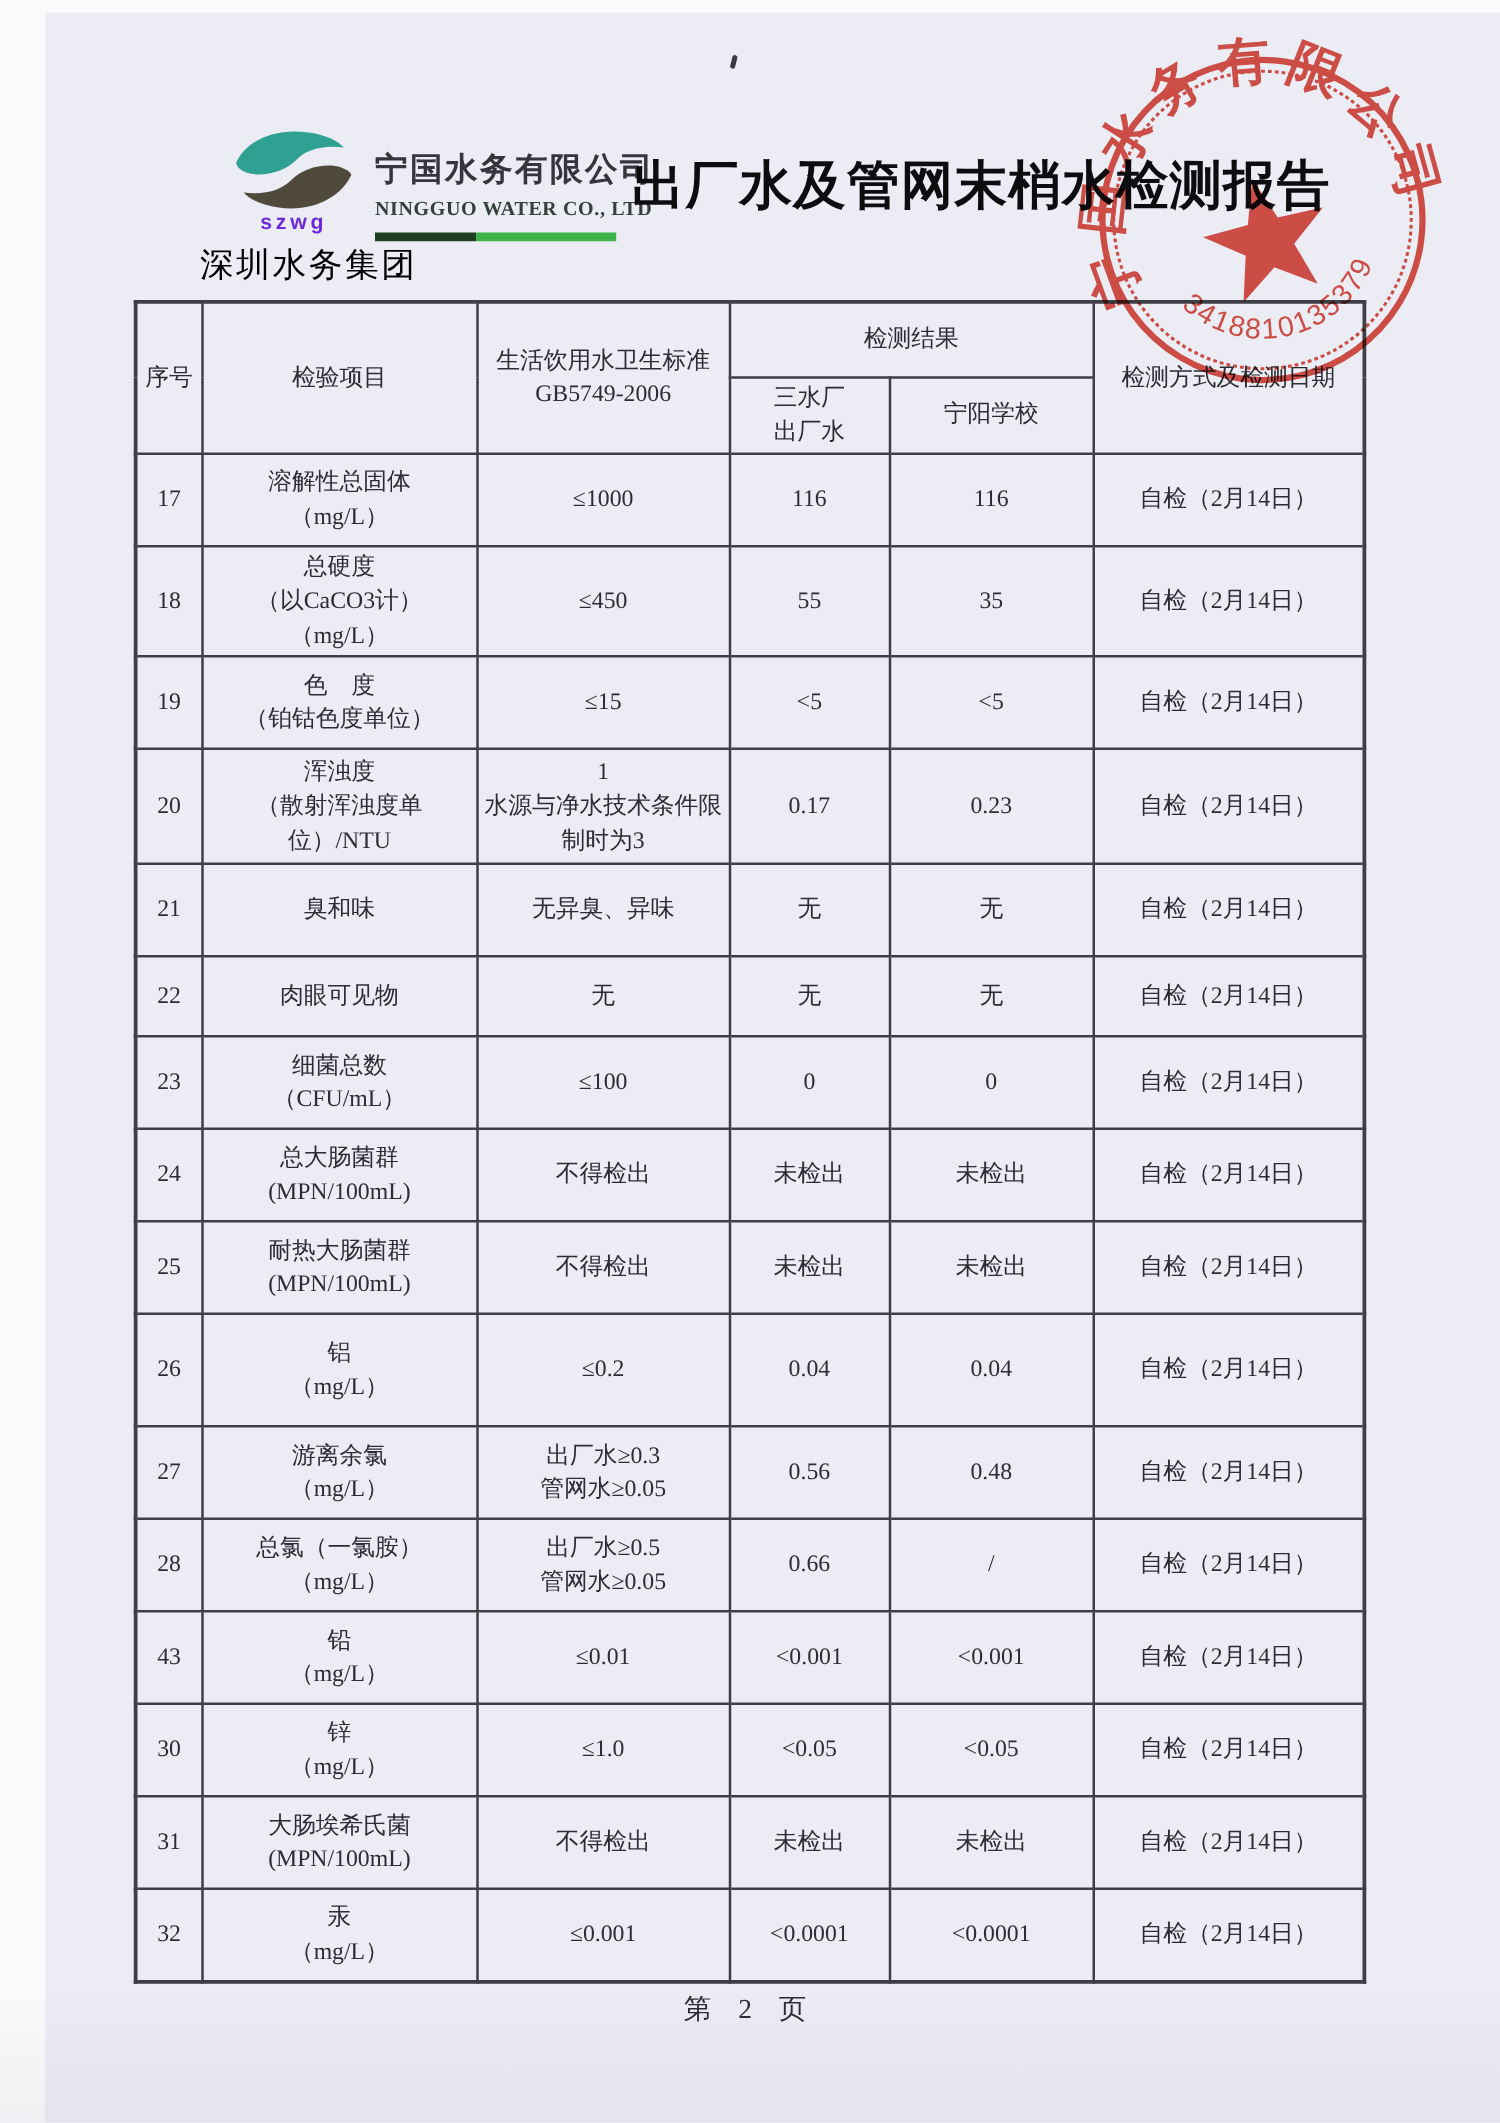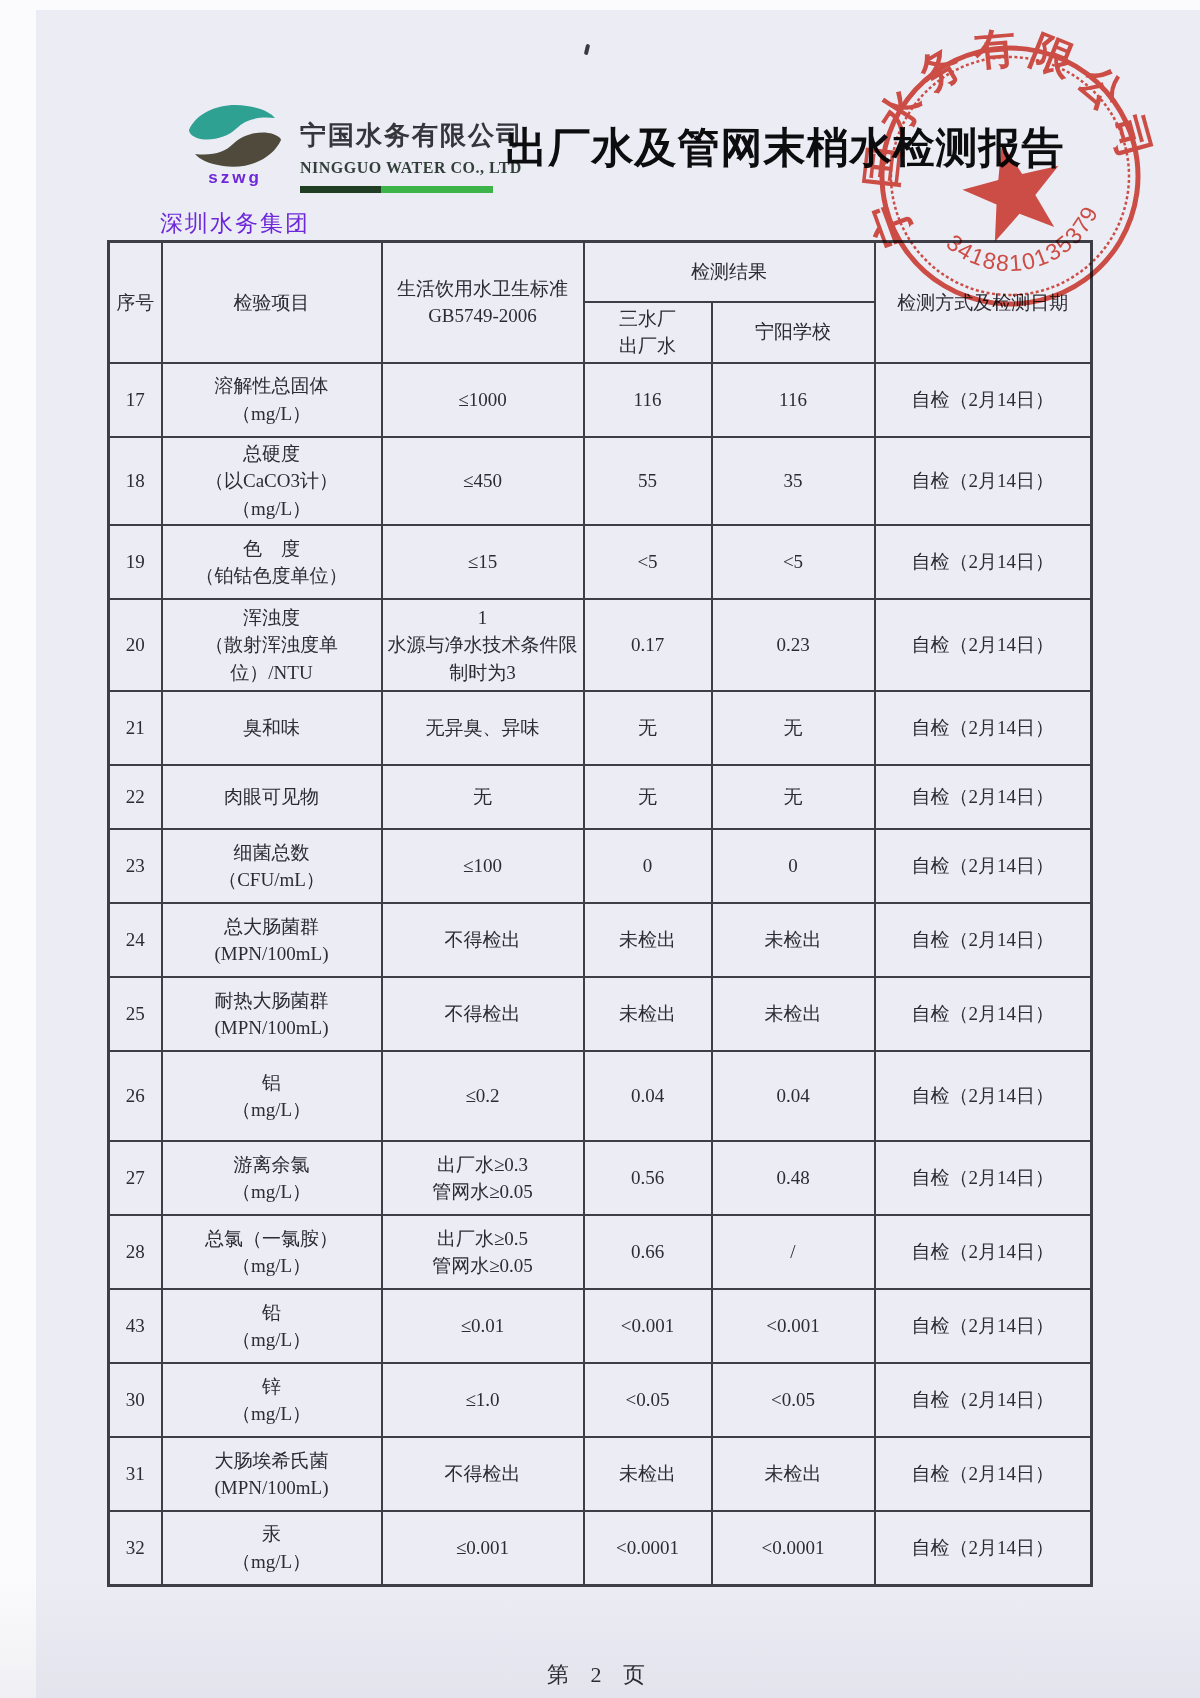--- a/index.html
+++ b/index.html
@@ -13,21 +13,21 @@
   .scan-strip-top{position:absolute;left:0;top:0;width:100%;height:10px;background:#fbfbfd;}
   .scan-shade-bottom{position:absolute;left:0;bottom:0;width:100%;height:120px;
     background:linear-gradient(to bottom,rgba(200,200,210,0) 0%,rgba(190,190,200,.18) 100%);}
   .speck{position:absolute;left:585px;top:44px;width:4px;height:11px;background:#3a3a40;border-radius:2px;transform:rotate(14deg);}
 
   
   .logo-block{position:absolute;left:160px;top:100px;width:150px;text-align:center;}
   .logo-swoosh{display:block;margin:0 auto;}
   .logo-en{font-family:"Liberation Sans",sans-serif;font-weight:bold;
     color:#6d28d9;font-size:17px;letter-spacing:3px;margin-top:-4px;}
-  .logo-group{font-family:"Liberation Sans",sans-serif;color:#6d28d9;font-size:23px;letter-spacing:2px;margin-top:20px;white-space:nowrap;}
+  .logo-group{font-family:"Liberation Sans",sans-serif;color:#000000;font-size:27px;letter-spacing:2px;margin-top:6px;white-space:nowrap;}
 
   .company-block{position:absolute;left:300px;top:118px;width:200px;}
   .company-cn{font-family:"Liberation Sans",sans-serif;font-weight:bold;color:#35353b;font-size:26px;letter-spacing:2px;white-space:nowrap;}
   .company-en{font-family:"Liberation Serif",serif;font-weight:bold;color:#33403a;font-size:16px;letter-spacing:.5px;margin-top:6px;white-space:nowrap;}
   .company-bar{margin-top:9px;width:193px;height:7px;display:flex;}
   .company-bar .seg-dark{width:42%;height:100%;background:#1f3e23;}
   .company-bar .seg-light{width:58%;height:100%;background:#3cb449;}
 
   .report-title{position:absolute;left:500px;top:120px;width:570px;text-align:center;
     font-family:"Liberation Sans",sans-serif;font-weight:bold;color:#0d0d10;
@@ -38,21 +38,21 @@
     transform:rotate(-14deg);mix-blend-mode:multiply;opacity:.92;}
 
   
   .report-table{position:absolute;left:107px;top:240px;border-collapse:collapse;table-layout:fixed;
     width:983px;background:transparent;}
   .report-table th,.report-table td{
     border:2px solid #3e3e46;text-align:center;vertical-align:middle;
     font-weight:normal;font-size:19px;color:#2c2c33;white-space:pre-line;
     padding:2px 4px;line-height:1.45;}
   .report-table{border:3px solid #3e3e46;}
-  .footer-page{position:absolute;left:0;right:0;top:1660px;text-align:center;
+  .footer-page{position:absolute;left:0;right:0;top:1592px;text-align:center;
     font-size:22px;letter-spacing:8px;color:#2c2c33;}
 </style>
 </head>
 <body>
 
 <div class="scan-strip-left"></div>
 <div class="scan-strip-top"></div>
 <div class="scan-shade-bottom"></div>
 <div class="speck"></div>
 

